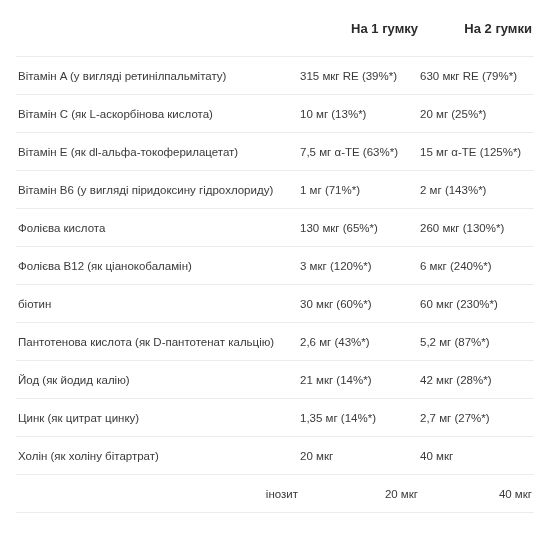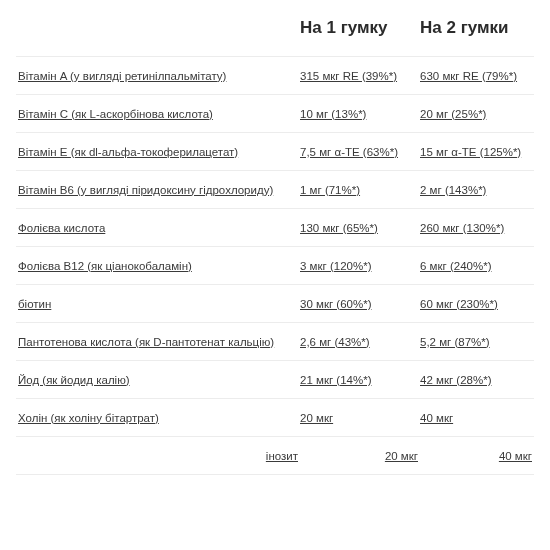--- a/index.html
+++ b/index.html
@@ -31,44 +31,43 @@
     font-size: 11.5px;
   }
 
   table.nutrition-table col.col-nutrient { width: 284px; }
   table.nutrition-table col.col-dose-1   { width: 120px; }
   table.nutrition-table col.col-dose-2   { width: 114px; }
 
   thead tr.header-row th {
     height: 56px;
     padding: 0 2px 0 0;
-    text-align: left;
+    text-align: right;
     vertical-align: middle;
     font-weight: bold;
-    font-size: 17px;
+    font-size: 13px;
     color: #2b2b2b;
     border: 0;
     white-space: nowrap;
   }
   thead tr.header-row th.nutrient-head {
     padding-left: 2px;
   }
 
   tbody tr.nutrient-row td {
     height: 37px;
     padding: 0 2px 0 0;
     vertical-align: middle;
     text-align: left;
     border-top: 1px solid #ececec;
     color: #3a3a3a;
     font-size: 11.5px;
     white-space: nowrap;
     overflow: hidden;
     text-overflow: ellipsis;
-    text-decoration: underline;
   }
   tbody tr.nutrient-row td.cell-nutrient {
     padding-left: 2px;
     color: #3a3a3a;
   }
   tbody tr.nutrient-row td.cell-dose {
     color: #3a3a3a;
   }
   tbody tr.nutrient-row:last-child td {
     border-bottom: 1px solid #ececec;
@@ -132,20 +131,25 @@
           <td class="cell-nutrient">Пантотенова кислота (як D-пантотенат кальцію)</td>
           <td class="cell-dose">2,6 мг (43%*)</td>
           <td class="cell-dose">5,2 мг (87%*)</td>
         </tr>
         <tr class="nutrient-row">
           <td class="cell-nutrient">Йод (як йодид калію)</td>
           <td class="cell-dose">21 мкг (14%*)</td>
           <td class="cell-dose">42 мкг (28%*)</td>
         </tr>
         <tr class="nutrient-row">
+          <td class="cell-nutrient">Цинк (як цитрат цинку)</td>
+          <td class="cell-dose">1,35 мг (14%*)</td>
+          <td class="cell-dose">2,7 мг (27%*)</td>
+        </tr>
+        <tr class="nutrient-row">
           <td class="cell-nutrient">Холін (як холіну бітартрат)</td>
           <td class="cell-dose">20 мкг</td>
           <td class="cell-dose">40 мкг</td>
         </tr>
         <tr class="nutrient-row">
           <td class="cell-nutrient">інозит</td>
           <td class="cell-dose">20 мкг</td>
           <td class="cell-dose">40 мкг</td>
         </tr>
       </tbody>

